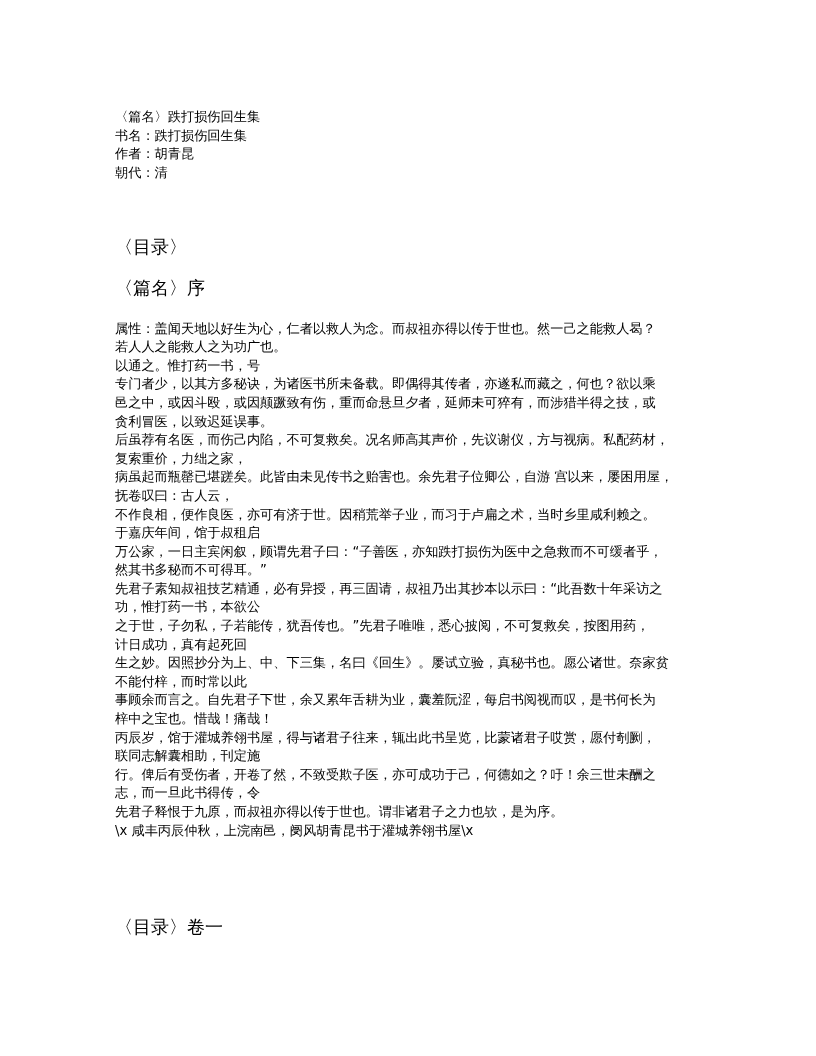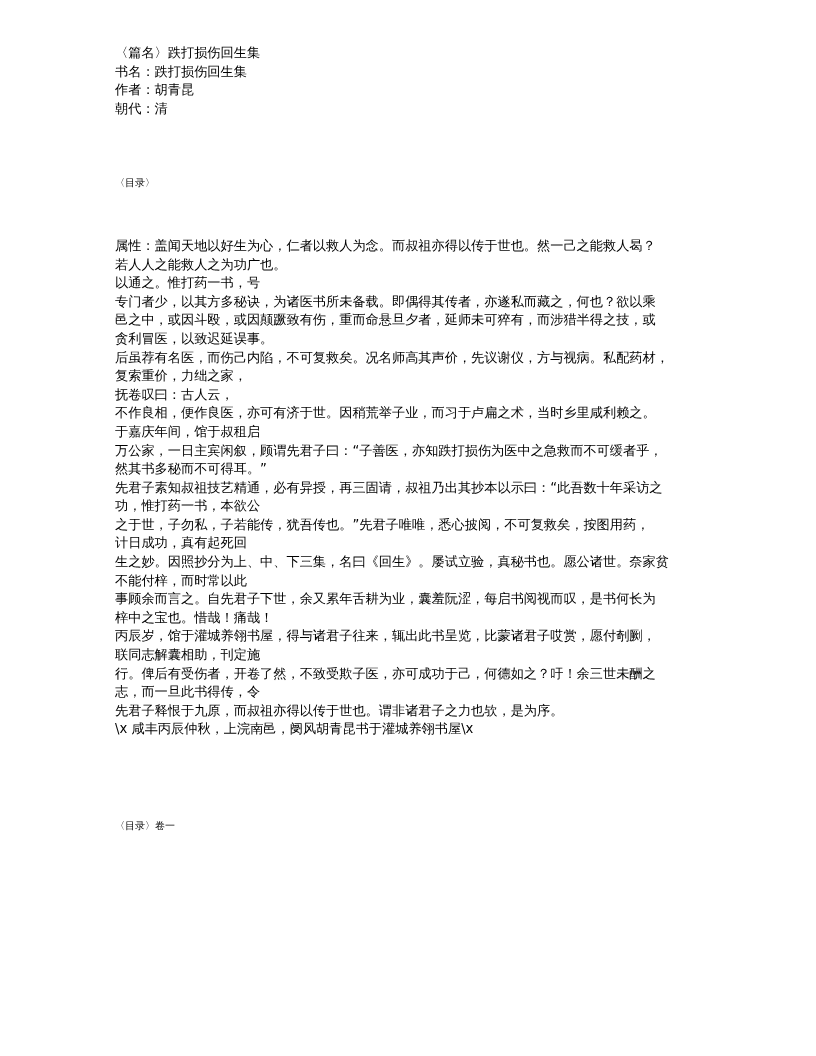--- a/index.html
+++ b/index.html
@@ -11,21 +11,21 @@
     width: 816px;
     height: 1056px;
     font-family: "DejaVu Sans", "Liberation Sans", sans-serif;
     color: #000000;
   }
   .page {
     position: relative;
     width: 816px;
     height: 852px;
     box-sizing: border-box;
-    padding: 44px 115px 60px 115px;
+    padding: 108px 115px 60px 115px;
   }
   .block {
     margin: 0;
     padding: 0;
   }
   .line {
     font-size: 13.2px;
     line-height: 18.6px;
     white-space: pre-wrap;
     word-break: break-all;
@@ -33,21 +33,21 @@
   .header-block {
     margin-bottom: 0;
   }
   .spacer-lg {
     height: 56px;
   }
   .spacer-md {
     height: 22px;
   }
   .toc-line {
-    font-size: 10px;
+    font-size: 18px;
     line-height: 18.6px;
   }
   .body-block .line {
     line-height: 18.6px;
   }
   .tail-spacer {
     height: 78px;
   }
 </style>
 </head>
@@ -61,32 +61,34 @@
     <div class="line">作者：胡青昆</div>
     <div class="line">朝代：清</div>
   </div>
 
   <div class="spacer-lg"></div>
 
   <div class="toc-line">〈目录〉</div>
 
   <div class="spacer-md"></div>
 
+  <div class="toc-line">〈篇名〉序</div>
 
   <div class="spacer-md"></div>
 
   <div class="block body-block">
     <div class="line">属性：盖闻天地以好生为心，仁者以救人为念。而叔祖亦得以传于世也。然一己之能救人曷？</div>
     <div class="line">若人人之能救人之为功广也。</div>
     <div class="line">以通之。惟打药一书，号</div>
     <div class="line">专门者少，以其方多秘诀，为诸医书所未备载。即偶得其传者，亦遂私而藏之，何也？欲以乘</div>
     <div class="line">邑之中，或因斗殴，或因颠蹶致有伤，重而命悬旦夕者，延师未可猝有，而涉猎半得之技，或</div>
     <div class="line">贪利冒医，以致迟延误事。</div>
     <div class="line">后虽荐有名医，而伤己内陷，不可复救矣。况名师高其声价，先议谢仪，方与视病。私配药材，</div>
     <div class="line">复索重价，力绌之家，</div>
+    <div class="line">病虽起而瓶罄已堪蹉矣。此皆由未见传书之贻害也。余先君子位卿公，自游 宫以来，屡困用屋，</div>
     <div class="line">抚卷叹曰：古人云，</div>
     <div class="line">不作良相，便作良医，亦可有济于世。因稍荒举子业，而习于卢扁之术，当时乡里咸利赖之。</div>
     <div class="line">于嘉庆年间，馆于叔租启</div>
     <div class="line">万公家，一日主宾闲叙，顾谓先君子曰：“子善医，亦知跌打损伤为医中之急救而不可缓者乎，</div>
     <div class="line">然其书多秘而不可得耳。”</div>
     <div class="line">先君子素知叔祖技艺精通，必有异授，再三固请，叔祖乃出其抄本以示曰：“此吾数十年采访之</div>
     <div class="line">功，惟打药一书，本欲公</div>
     <div class="line">之于世，子勿私，子若能传，犹吾传也。”先君子唯唯，悉心披阅，不可复救矣，按图用药，</div>
     <div class="line">计日成功，真有起死回</div>
     <div class="line">生之妙。因照抄分为上、中、下三集，名曰《回生》。屡试立验，真秘书也。愿公诸世。奈家贫</div>

